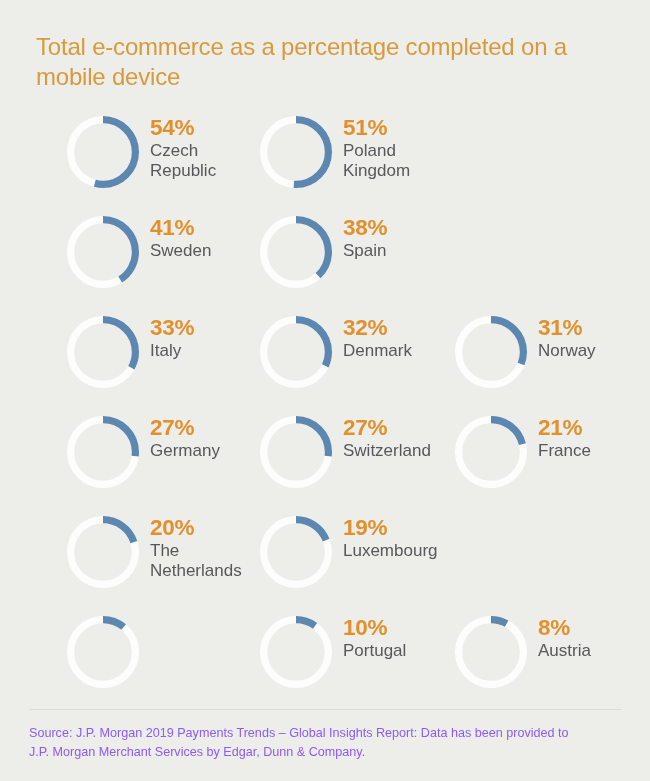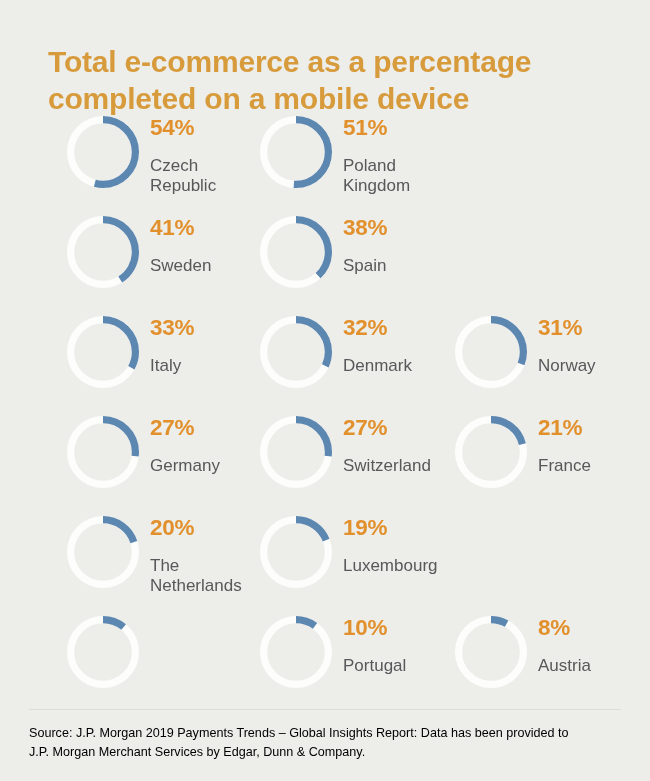--- a/index.html
+++ b/index.html
@@ -23,25 +23,25 @@
   }
 
   
   .title-wrap {
     position: absolute;
     left: 32px;
     top: 28px;
     width: 582px;
   }
   .title {
-    margin: 16px;
-    font-family: "Liberation Sans", sans-serif;
-    font-size: 30px;
+    margin: 4px;
+    font-family: "Liberation Sans", sans-serif;
+    font-size: 24px;
     line-height: 1.23;
-    font-weight: 700;
+    font-weight: 400;
     color: #d79b3c;
     letter-spacing: -0.2px;
   }
 
   
   .grid {
     position: absolute;
     left: 0;
     top: 112px;
     width: 650px;
@@ -93,42 +93,42 @@
     line-height: 1.08;
     letter-spacing: -0.3px;
     white-space: nowrap;
   }
   .country {
     font-family: "Liberation Sans", sans-serif;
     font-size: 17px;
     font-weight: 400;
     color: #58585a;
     line-height: 1.17;
-    margin-top: 16px;
+    margin-top: 1px;
     white-space: pre-line;
   }
 
   
   .divider {
     position: absolute;
     left: 29px;
     top: 709px;
     width: 592px;
     height: 1px;
     background: #dcdcd8;
   }
   .source {
     position: absolute;
     left: 29px;
     top: 724px;
     width: 586px;
     font-family: "Liberation Sans", sans-serif;
     font-size: 12.6px;
     line-height: 1.48;
-    color: #000000;
+    color: #8b5cf6;
     white-space: pre-line;
   }
 </style>
 </head>
 <body>
 
 <div class="infographic">
 
   <div class="title-wrap">
     <h1 class="title">Total e-commerce as a percentage completed on a mobile device</h1>

